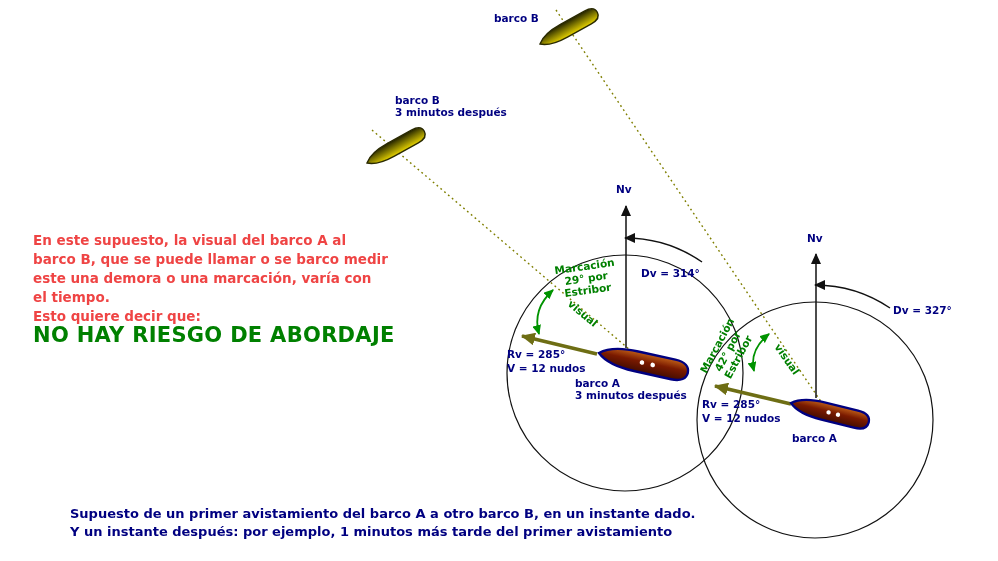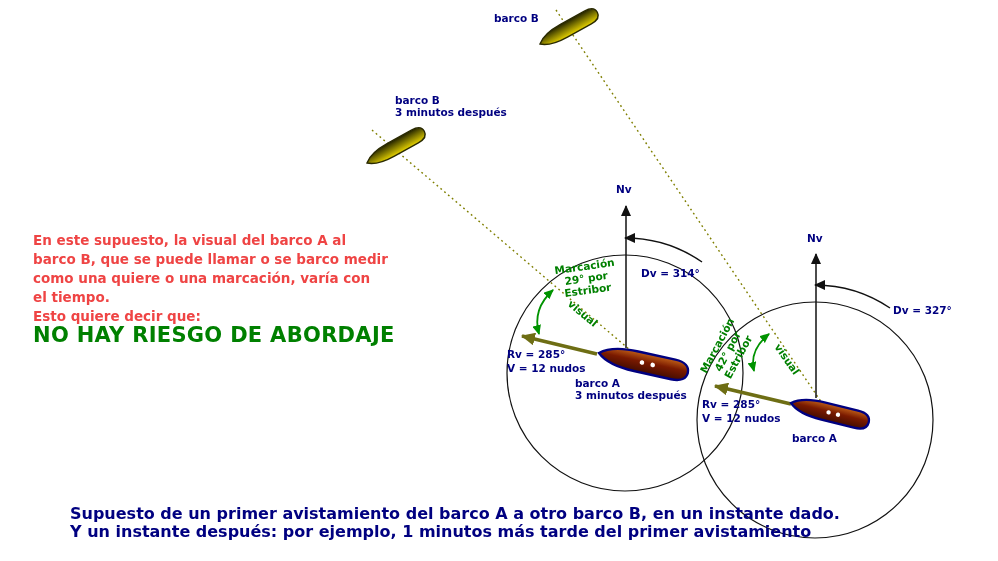--- a/index.html
+++ b/index.html
@@ -4,21 +4,21 @@
 <style>
   html,body{margin:0;padding:0;background:#fff;}
   .stage{position:relative;width:998px;height:561px;background:#ffffff;
          font-family:"DejaVu Sans",sans-serif;overflow:hidden;}
   .stage svg{position:absolute;left:0;top:0;}
   .panel{position:absolute;left:33px;top:231px;width:440px;color:#ef4444;
          font-weight:bold;font-size:13.5px;line-height:19px;}
   .conclusion{position:absolute;left:33px;top:323px;color:#008000;font-weight:bold;
          font-size:21px;letter-spacing:.3px;white-space:nowrap;}
   .caption{position:absolute;left:70px;top:505px;color:#000080;font-weight:bold;
-         font-size:16px;line-height:18px;white-space:nowrap;}
+         font-size:13px;line-height:18px;white-space:nowrap;}
   .lbl{font:bold 10.5px "DejaVu Sans",sans-serif;fill:#000080;}
   .grn{font:bold 10.5px "DejaVu Sans",sans-serif;fill:#008000;}
 </style>
 </head>
 <body>
 
 <div class="stage">
 
   <svg width="998" height="561" viewBox="0 0 998 561">
     <defs>
@@ -111,21 +111,21 @@
       <text class="grn" text-anchor="middle" x="0" y="12">Estribor</text>
     </g>
 
     <text class="grn" transform="translate(567,305) rotate(40)" x="0" y="0">visual</text>
     <text class="grn" transform="translate(774,347) rotate(55)" x="0" y="0">visual</text>
   </svg>
 
   <div class="panel">
     <div>En este supuesto, la visual del barco A al</div>
     <div>barco B, que se puede llamar o se barco medir</div>
-    <div>como una quiere o una marcación, varía con</div>
+    <div>este una demora o una marcación, varía con</div>
     <div>el tiempo.</div>
     <div>Esto quiere decir que:</div>
   </div>
   <div class="conclusion">NO HAY RIESGO DE ABORDAJE</div>
 
   <div class="caption">
     <div>Supuesto de un primer avistamiento del barco A a otro barco B, en un instante dado.</div>
     <div>Y un instante después: por ejemplo, 1 minutos más tarde del primer avistamiento</div>
   </div>
 

